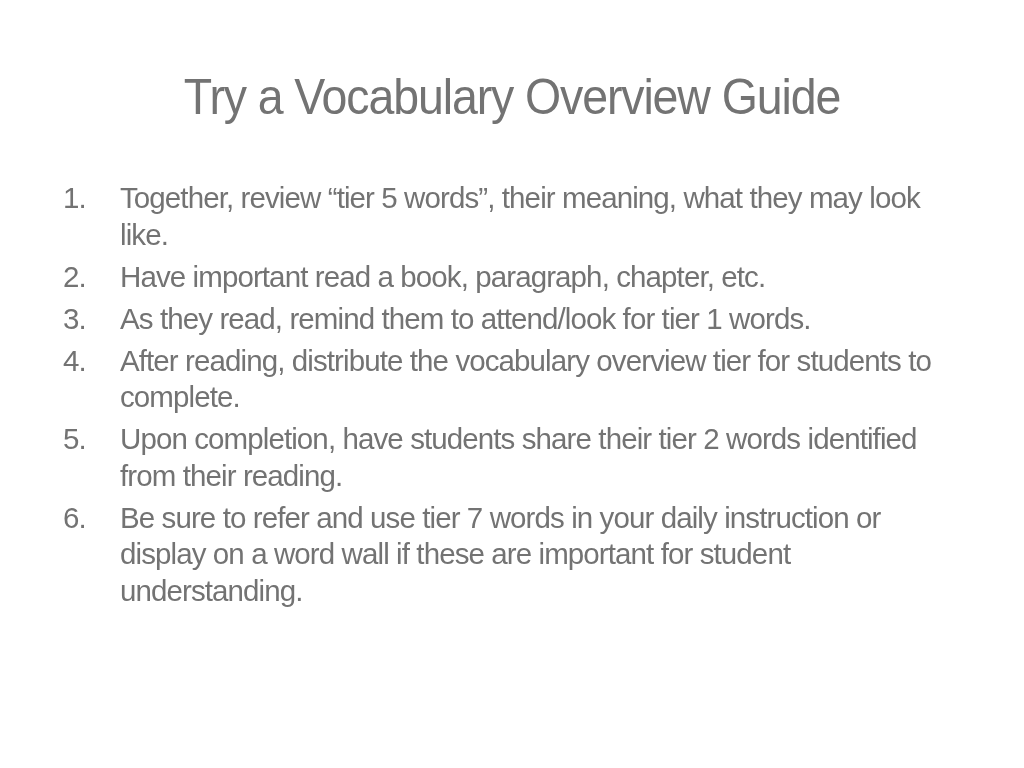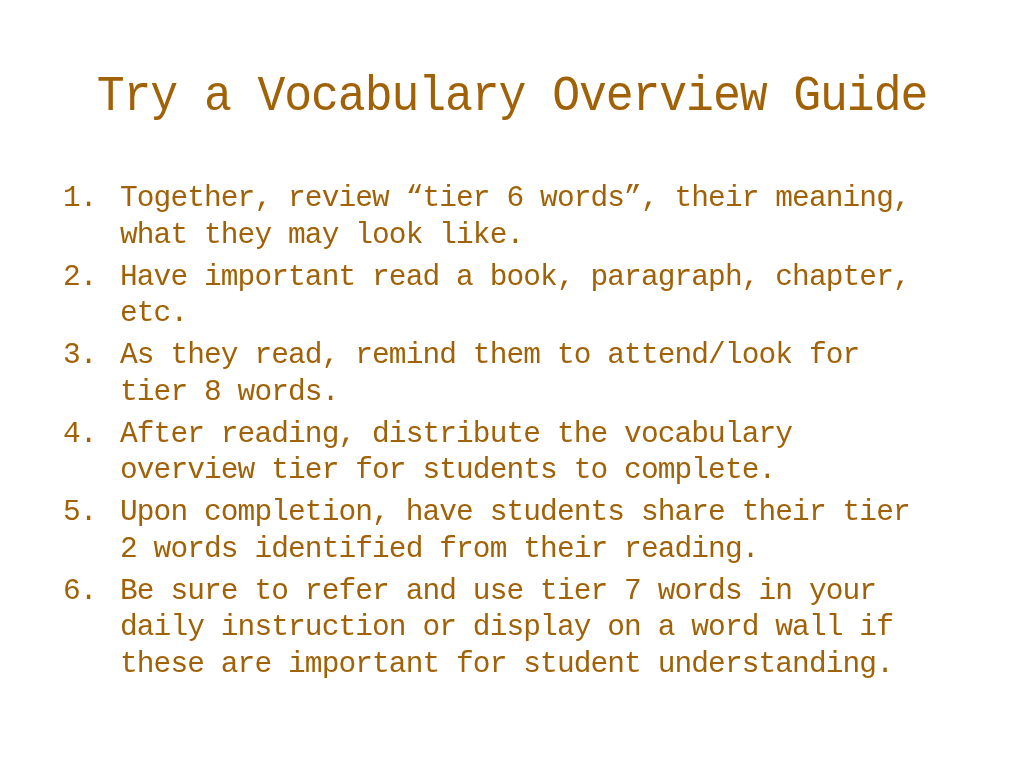--- a/index.html
+++ b/index.html
@@ -8,22 +8,22 @@
       width: 1024px;
       height: 768px;
       background: #ffffff;
       overflow: hidden;
     }
     .slide {
       position: relative;
       width: 976px;
       height: 768px;
       background: #ffffff;
-      color: #a16207;
-      font-family: Liberation Mono, monospace;
+      color: #737373;
+      font-family: Liberation Sans, sans-serif;
     }
     .title {
       position: absolute;
       left: 0;
       top: 62px;
       width: 1024px;
       text-align: center;
       font-size: 50px;
       line-height: 70px;
       font-weight: normal;
@@ -62,29 +62,29 @@
   </style>
 </head>
 <body>
 
 <div class="slide">
   <h1 class="title">Try a Vocabulary Overview Guide</h1>
 
   <ol class="list">
     <li class="item">
       <span class="num">1.</span>
-      <span class="text">Together, review “tier 6 words”, their meaning, what they may look like.</span>
+      <span class="text">Together, review “tier 5 words”, their meaning, what they may look like.</span>
     </li>
     <li class="item">
       <span class="num">2.</span>
       <span class="text">Have important read a book, paragraph, chapter, etc.</span>
     </li>
     <li class="item">
       <span class="num">3.</span>
-      <span class="text">As they read, remind them to attend/look for tier 8 words.</span>
+      <span class="text">As they read, remind them to attend/look for tier 1 words.</span>
     </li>
     <li class="item">
       <span class="num">4.</span>
       <span class="text">After reading, distribute the vocabulary overview tier for students to complete.</span>
     </li>
     <li class="item">
       <span class="num">5.</span>
       <span class="text">Upon completion, have students share their tier 2 words identified from their reading.</span>
     </li>
     <li class="item">

